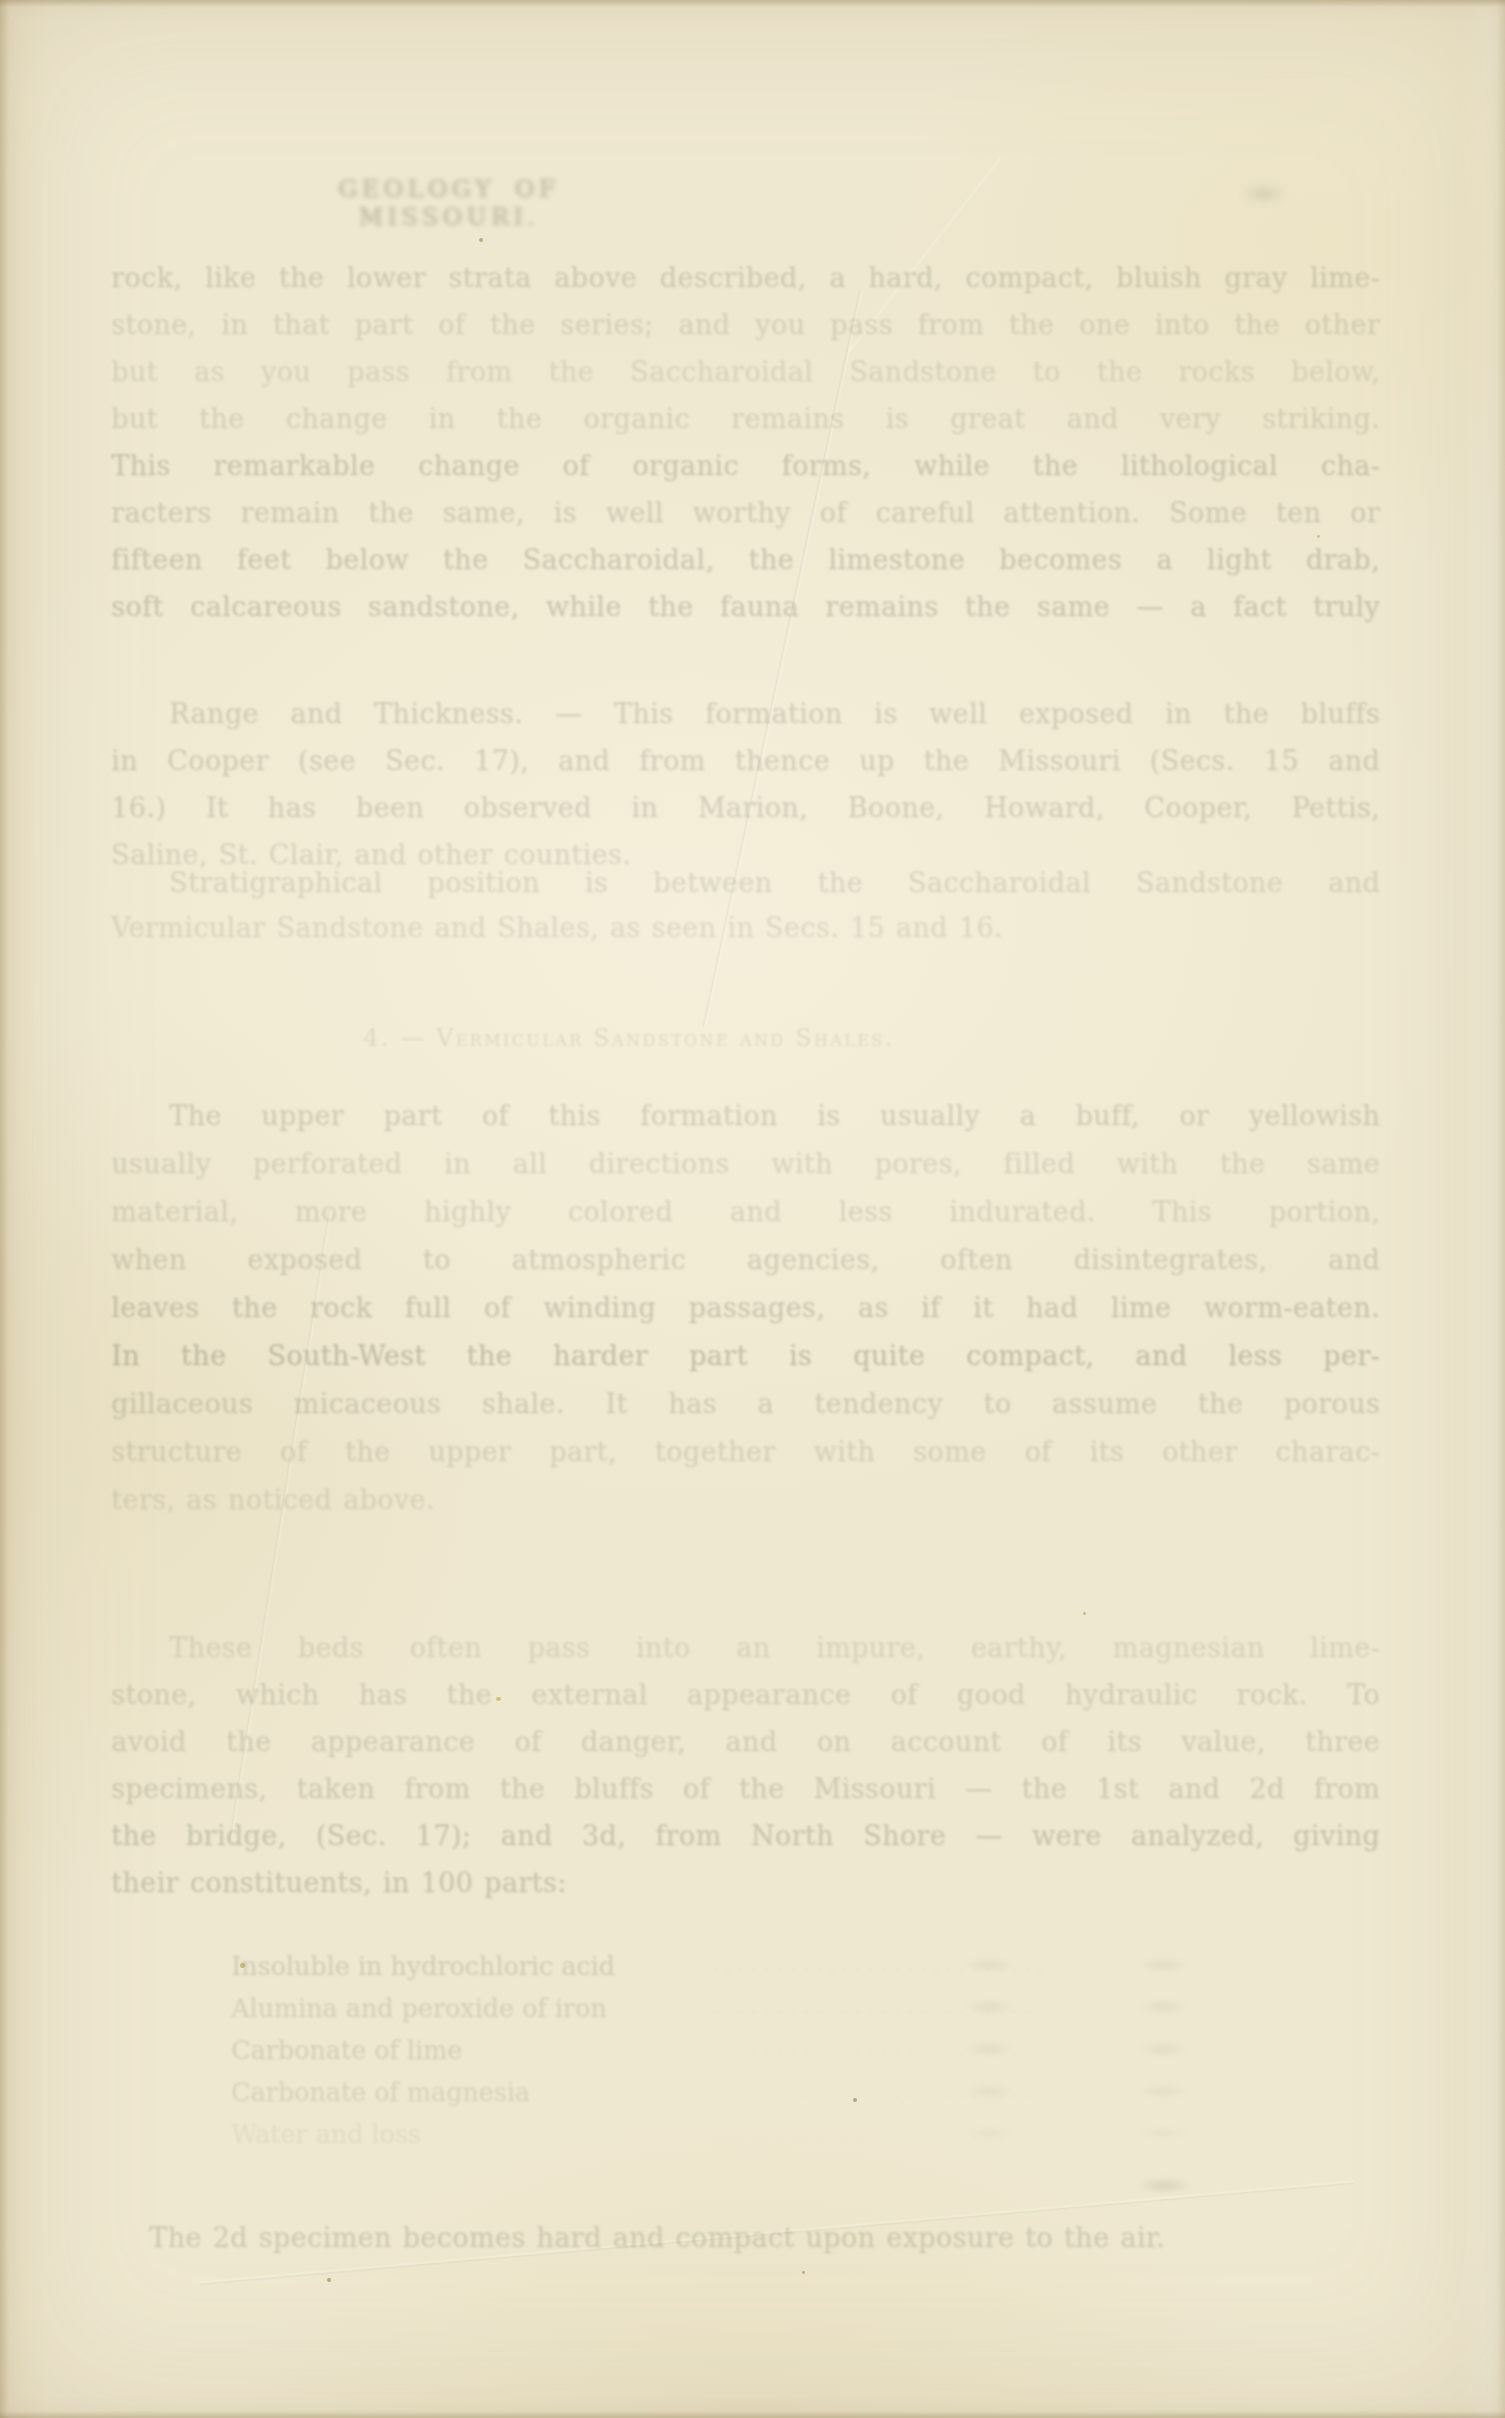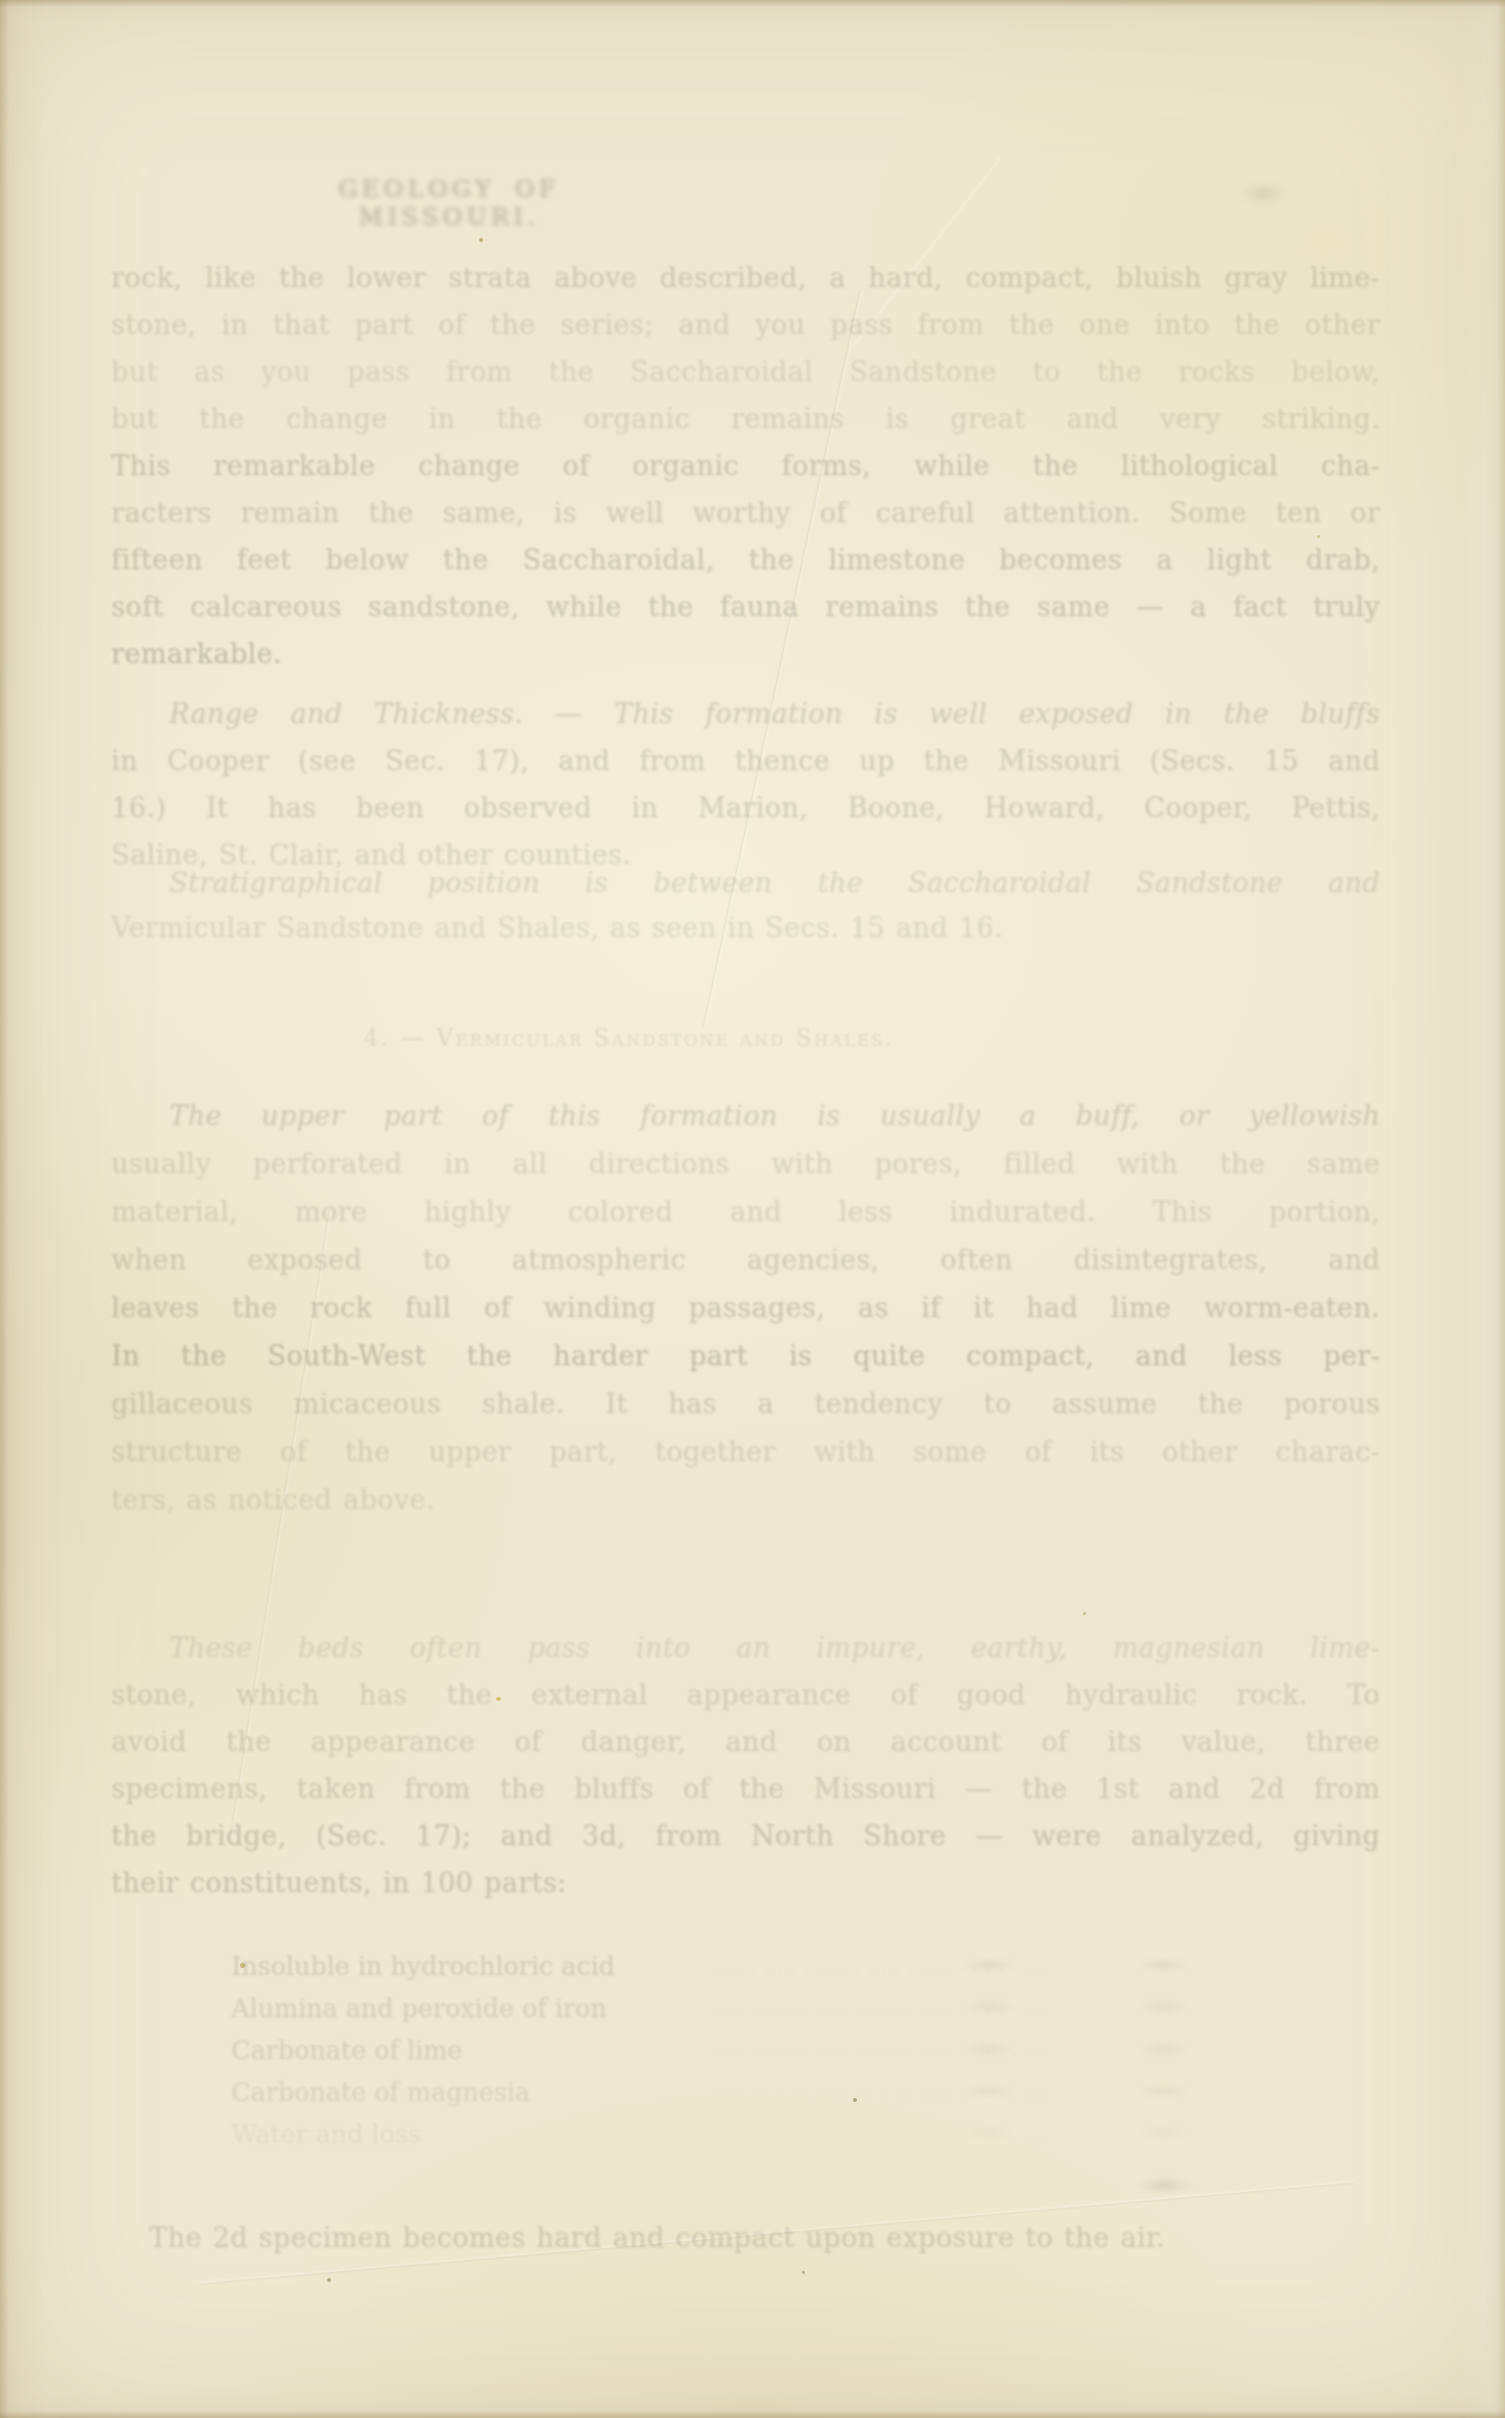--- a/index.html
+++ b/index.html
@@ -58,21 +58,21 @@
 
   
   .para,.heading,.closing,.atable{position:absolute;left:111px;width:1269px;}
   .line{
     font-size:27px;letter-spacing:0.4px;word-spacing:1.9px;
     text-align:justify;text-align-last:justify;
     filter:blur(0.8px);
     text-shadow:1.4px 0.5px 1.4px rgba(87,90,70,.35);
   }
   .line.short{text-align-last:left;}
-  .indent{text-indent:58px;font-style:italic;}
+  .indent{text-indent:58px;}
   .o08{opacity:.08}.o14{opacity:.14}.o16{opacity:.16}.o18{opacity:.18}
   .o20{opacity:.20}.o24{opacity:.24}.o28{opacity:.28}
 
   .p1{top:254px}.p1 .line{height:47px;line-height:47px}
   .p2{top:690px}.p2 .line{height:47px;line-height:47px}
   .p3{top:860px}.p3 .line{height:45px;line-height:45px}
   .heading{
     top:1024px;left:111px;width:1036px;text-align:center;
     font-variant:small-caps;font-size:23.5px;letter-spacing:2.4px;
     opacity:.14;filter:blur(1.1px);
@@ -129,21 +129,20 @@
   <div class="para p1">
 
   <div class="line o20">rock, like the lower strata above described, a hard, compact, bluish gray lime-</div>
       <div class="line o16">stone, in that part of the series; and you pass from the one into the other</div>
       <div class="line o14">but as you pass from the Saccharoidal Sandstone to the rocks below,</div>
       <div class="line o16">but the change in the organic remains is great and very striking.</div>
       <div class="line o24">This remarkable change of organic forms, while the lithological cha-</div>
       <div class="line o20">racters remain the same, is well worthy of careful attention.  Some ten or</div>
       <div class="line o24">fifteen feet below the Saccharoidal, the limestone becomes a light drab,</div>
       <div class="line o24">soft calcareous sandstone, while the fauna remains the same — a fact truly</div>
-      <div class="line o28 short">remarkable.</div>
     </div>
 
   <div class="para p2">
 
   <div class="line o20 indent">Range and Thickness. — This formation is well exposed in the bluffs</div>
       <div class="line o20">in Cooper (see Sec. 17), and from thence up the Missouri (Secs. 15 and</div>
       <div class="line o20">16.)  It has been observed in Marion, Boone, Howard, Cooper, Pettis,</div>
       <div class="line o16 short">Saline, St. Clair, and other counties.</div>
     </div>
 

